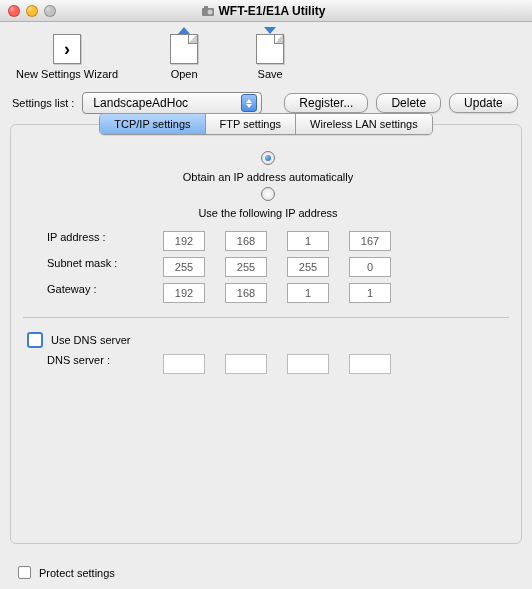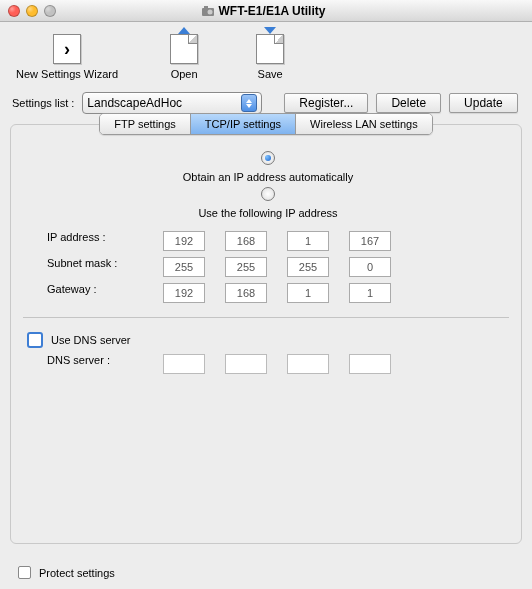--- a/index.html
+++ b/index.html
@@ -63,37 +63,37 @@
   }
   .arrow-up { top:-8px; border-bottom:7px solid #3b7fd6; }
   .arrow-down2 { position:absolute; top:-8px; left:50%; transform:translateX(-50%);
     width:0;height:0;border-left:6px solid transparent;border-right:6px solid transparent;border-top:7px solid #3b7fd6;}
   
   .row-settings {
     display:flex; align-items:center; gap:8px; padding: 6px 12px 10px 12px;
   }
   .select {
     display:flex; align-items:center; justify-content:space-between;
-    width:180px; height:22px; padding:0 4px 0 4px;
+    width:180px; height:22px; padding:0 4px 0 10px;
     background:linear-gradient(#fdfdfd,#e7e7e7);
     border:1px solid #8a8a8a; border-radius:4px;
     box-shadow: 0 1px 0 #fff inset;
     font-size:12px;
   }
   .select .stepper {
     width:16px; height:18px; border-radius:3px; background:linear-gradient(#9bc4f7,#4d8fe6);
     border:1px solid #3a6aab; display:flex; flex-direction:column; align-items:center; justify-content:center;
   }
   .select .stepper .up, .select .stepper .down {
     width:0;height:0;border-left:3px solid transparent;border-right:3px solid transparent;
   }
   .select .stepper .up { border-bottom:4px solid #fff; margin-bottom:1px;}
   .select .stepper .down { border-top:4px solid #fff; }
   .aqua-btn {
-    height:20px; padding: 0 14px; border-radius:2px;
+    height:20px; padding: 0 14px; border-radius:8px;
     background:linear-gradient(#fdfdfd,#e5e5e5);
     border:1px solid #9a9a9a; font-size:12px; display:flex; align-items:center;
     box-shadow: 0 1px 1px rgba(0,0,0,0.1);
   }
   
   .panel {
     margin: 0 10px 10px 10px;
     border:1px solid #c9c9c9; border-radius:6px;
     background:#ededed;
     padding:0 12px 14px 12px;
@@ -206,22 +206,22 @@
       <span>Delete</span>
     </div>
   <div class="aqua-btn">
       <span>Update</span>
     </div>
 </div>
 
 <div class="panel">
   <div class="tabs">
     <div class="tabgroup">
+      <div class="tab active"><span>TCP/IP settings</span></div>
       <div class="tab"><span>FTP settings</span></div>
-      <div class="tab active"><span>TCP/IP settings</span></div>
       <div class="tab"><span>Wireless LAN settings</span></div>
     </div>
   </div>
 
   <div class="radio-row">
     <div class="radio checked"></div>
     <span>Obtain an IP address automatically</span>
   </div>
   <div class="radio-row">
     <div class="radio"></div>

